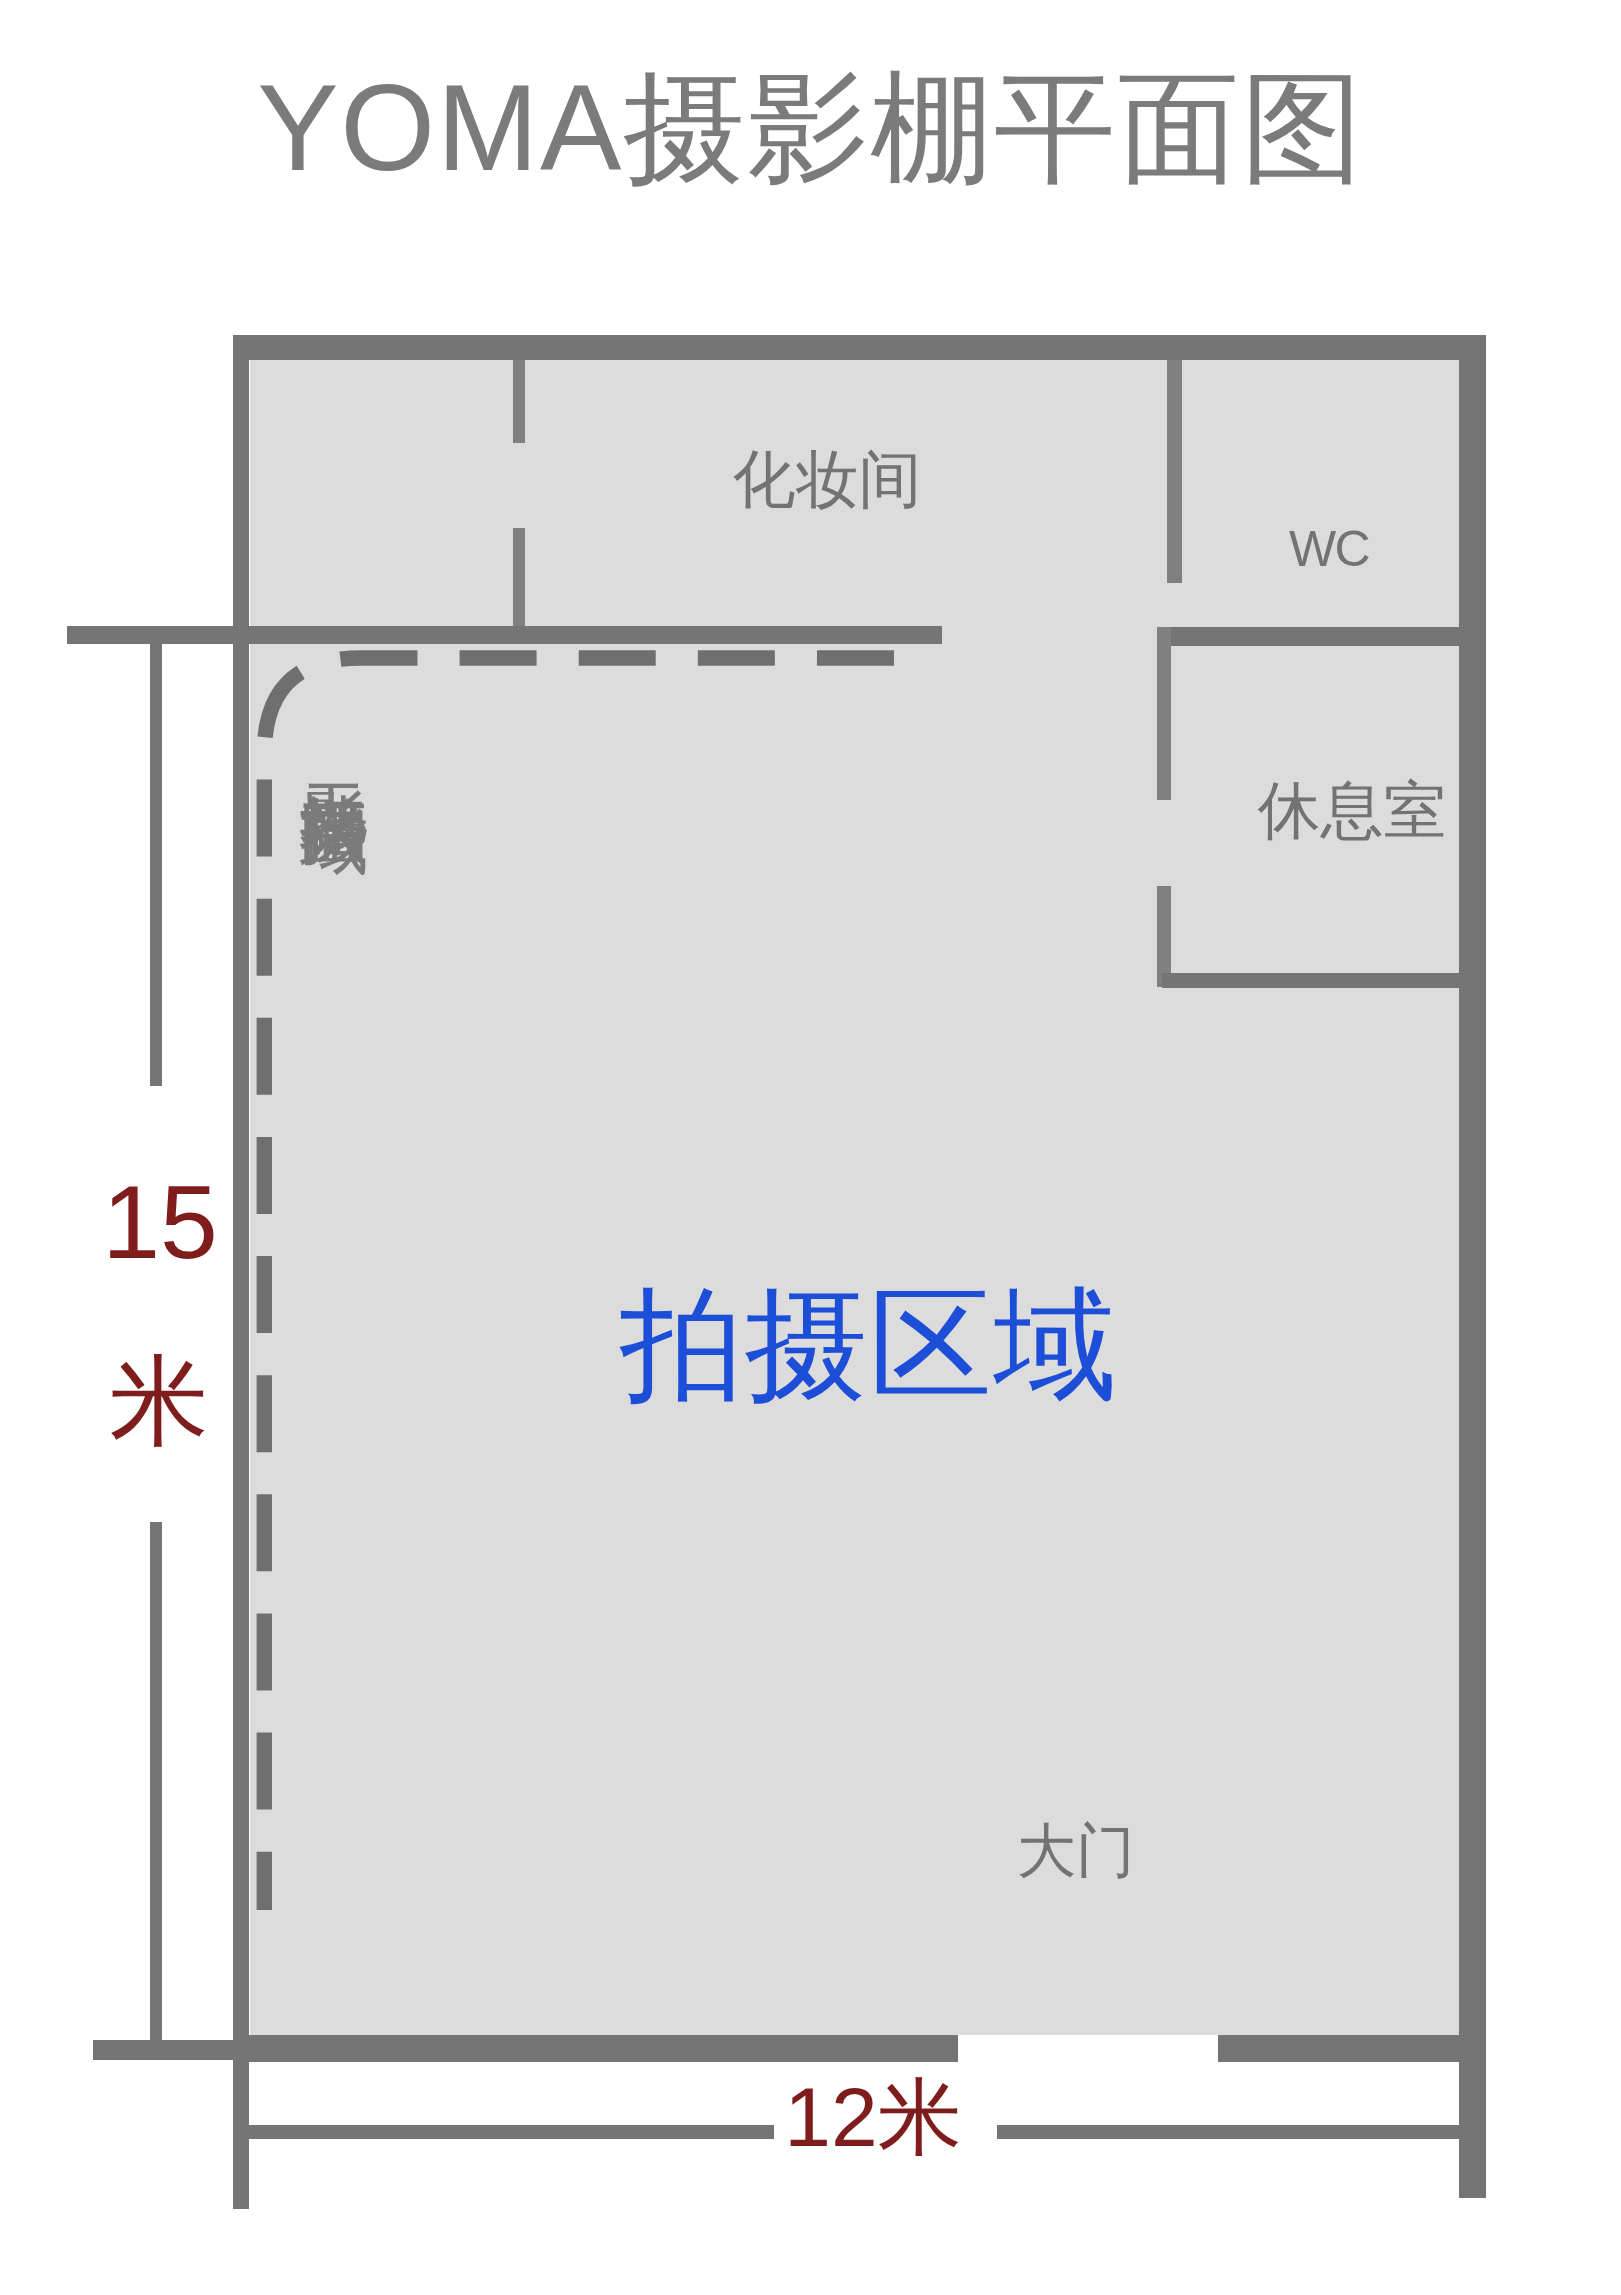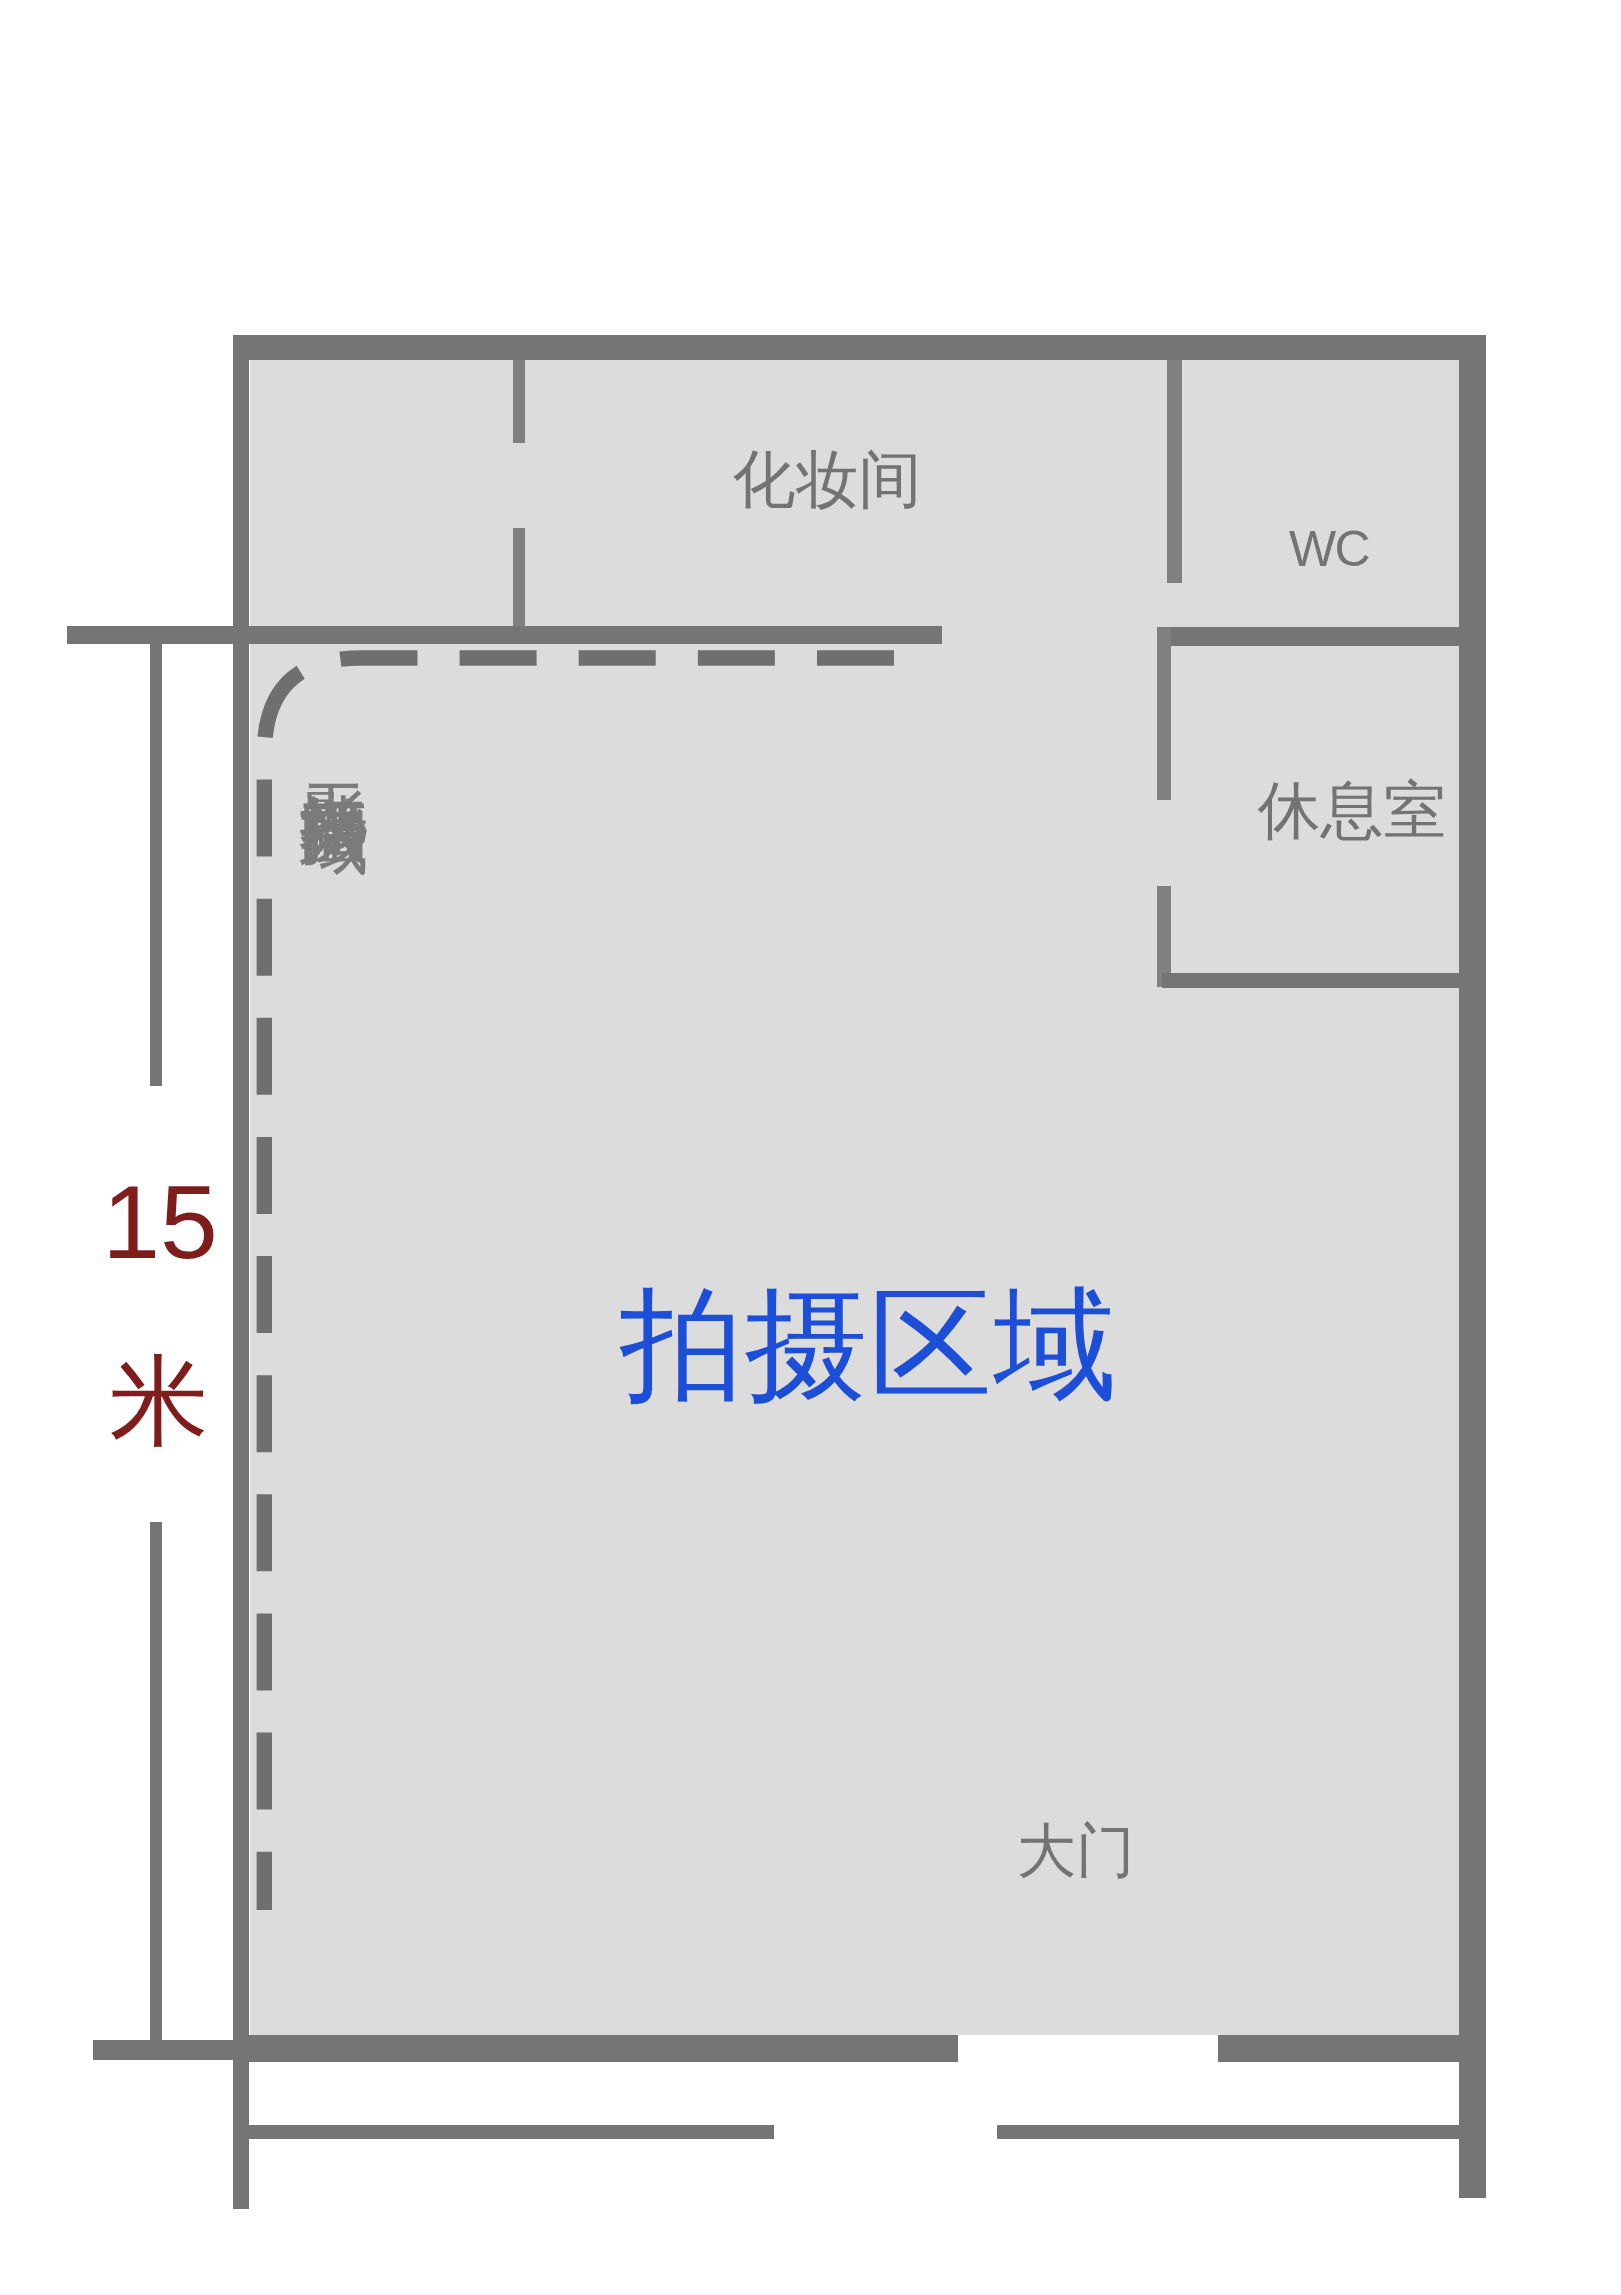--- a/index.html
+++ b/index.html
@@ -72,20 +72,21 @@
   .dim-mi  {left:159px;top:1402px;font-size:99px;}
   .dim-12m {left:873px;top:2118px;font-size:84px;}
   
   #cyc{position:absolute;left:0;top:0;}
 </style>
 </head>
 <body>
 
 <div id="page">
 
+  <div class="title">YOMA摄影棚平面图</div>
 
   <div class="fill"></div>
 
   <div class="wall wall-top"></div>
   <div class="wall wall-left"></div>
   <div class="wall wall-right"></div>
   <div class="wall wall-bottom-l"></div>
   <div class="wall wall-bottom-r"></div>
 
   <div class="wall wall-makeup-bottom"></div>
@@ -109,15 +110,16 @@
 
   <div class="lbl lbl-makeup">化妆间</div>
   <div class="lbl lbl-wc">WC</div>
   <div class="lbl lbl-lounge">休息室</div>
   <div class="lbl lbl-gate">大门</div>
   <div class="lbl lbl-shoot">拍摄区域</div>
   <div class="lbl-seamless">无影墙拍摄区域</div>
 
   <div class="dim-txt dim-15">15</div>
   <div class="dim-txt dim-mi">米</div>
+  <div class="dim-txt dim-12m">12米</div>
 
 </div>
 
 
 </body></html>

